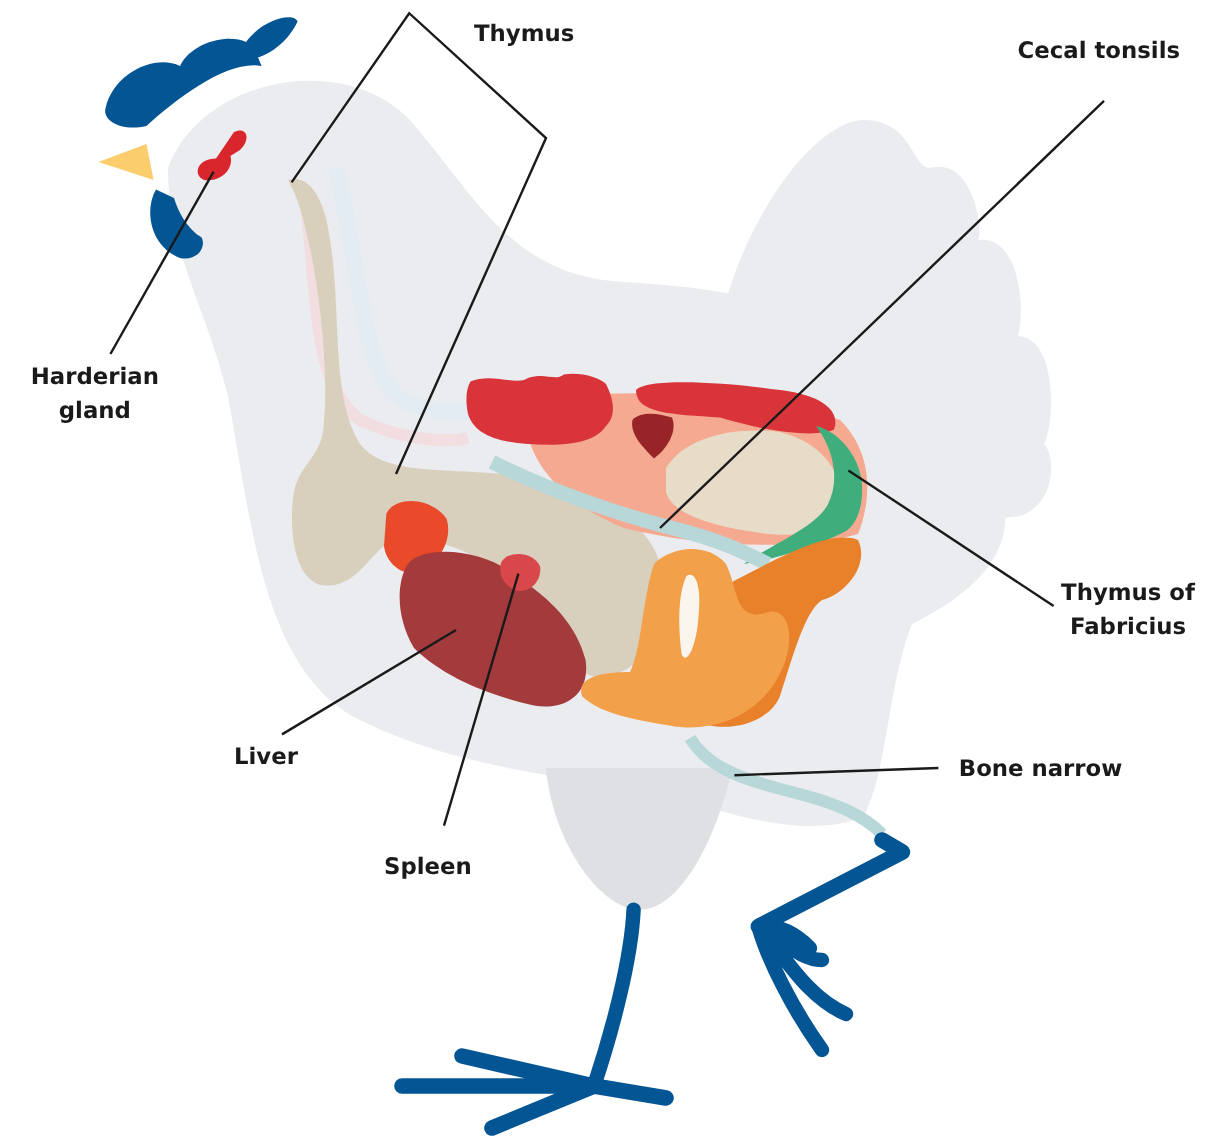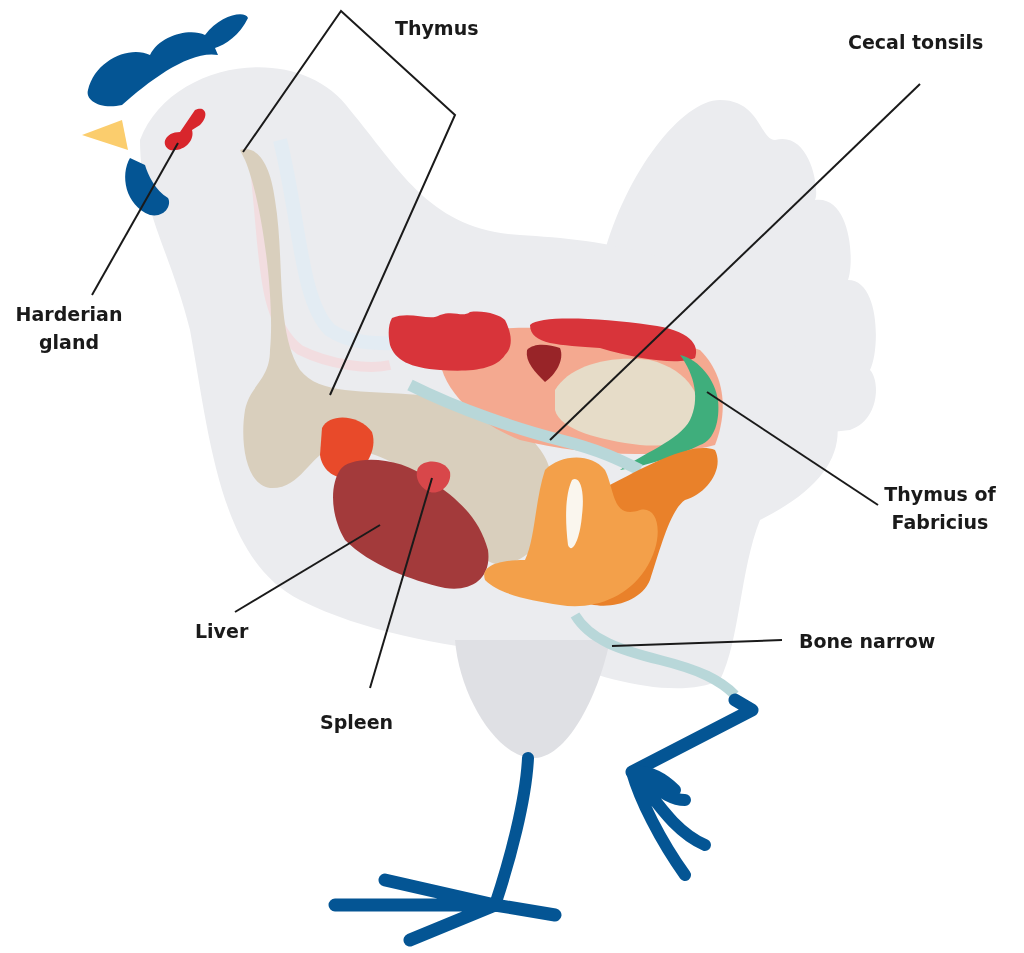--- a/index.html
+++ b/index.html
@@ -68,21 +68,21 @@
     <line x1="920" y1="84" x2="550" y2="440"></line>
     <line x1="707" y1="392" x2="878" y2="505"></line>
     <line x1="380" y1="525" x2="235" y2="612"></line>
     <line x1="432" y1="478" x2="370" y2="688"></line>
     <line x1="612" y1="646" x2="782" y2="640"></line>
   </g>
 </svg>
 
 <div class="lbl" style="left:395px; top:14px;">Thymus</div>
 <div class="lbl" style="left:848px; top:28px;">Cecal tonsils</div>
-<div class="lbl center" style="left:10px; top:300px; width:118px;">
+<div class="lbl center" style="left:20px; top:300px; width:118px;">
   <div>Harderian</div>
   <div>gland</div>
 </div>
 <div class="lbl center" style="left:884px; top:480px; width:112px;">
   <div>Thymus of</div>
   <div>Fabricius</div>
 </div>
 <div class="lbl" style="left:195px; top:617px;">Liver</div>
 <div class="lbl" style="left:799px; top:627px;">Bone narrow</div>
 <div class="lbl" style="left:320px; top:708px;text-align:right;">Spleen</div>

